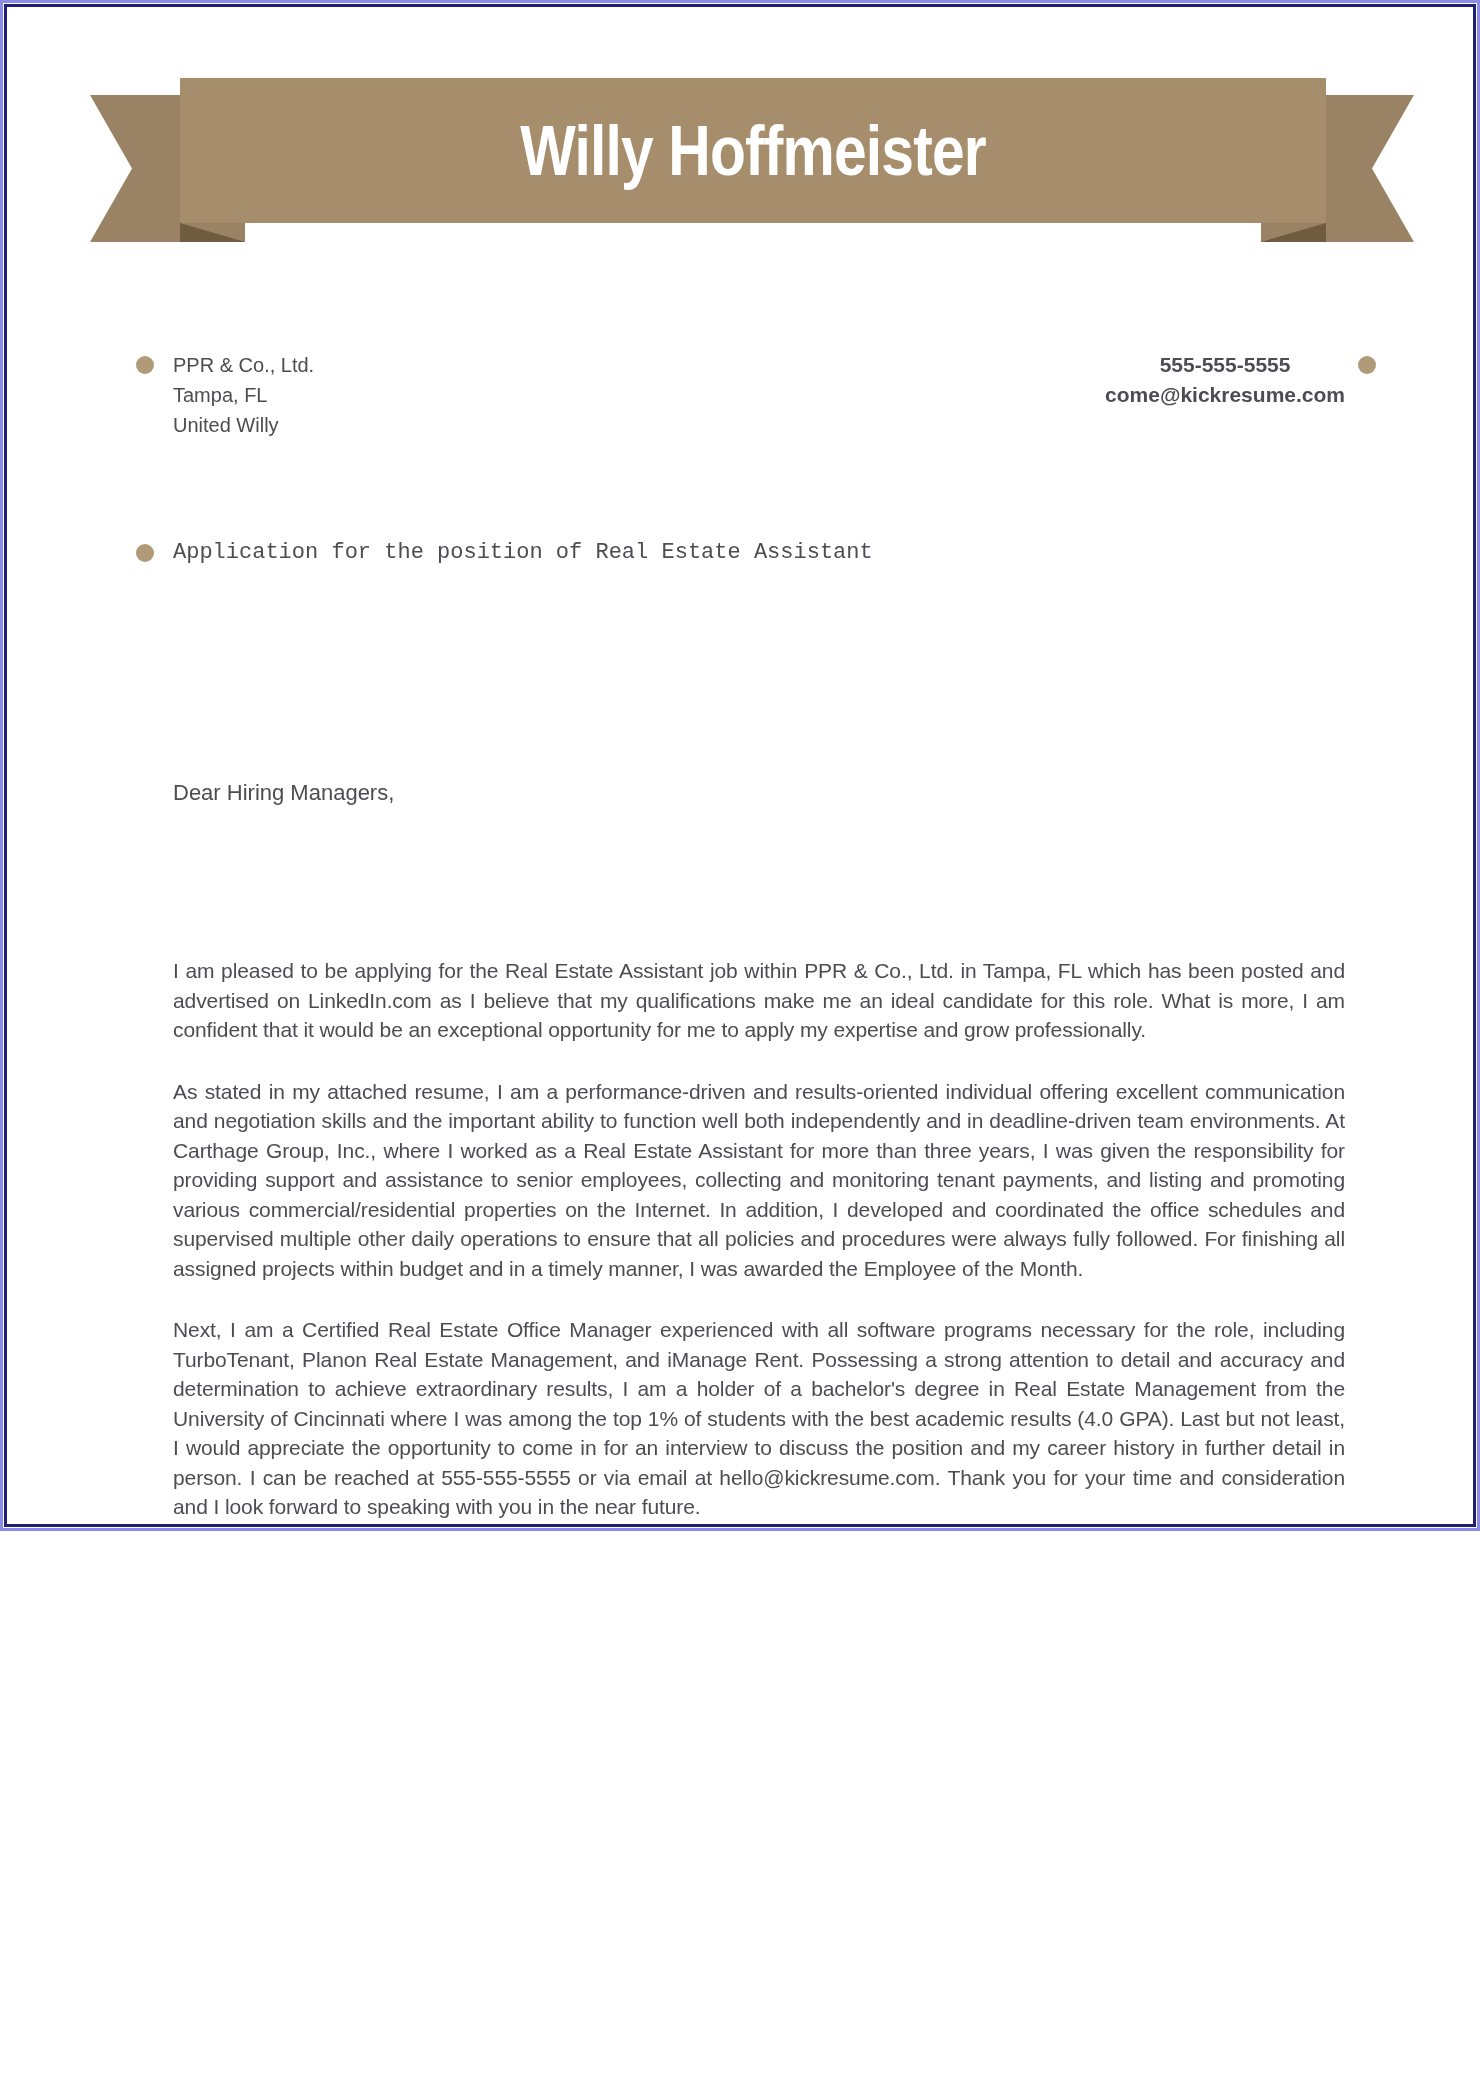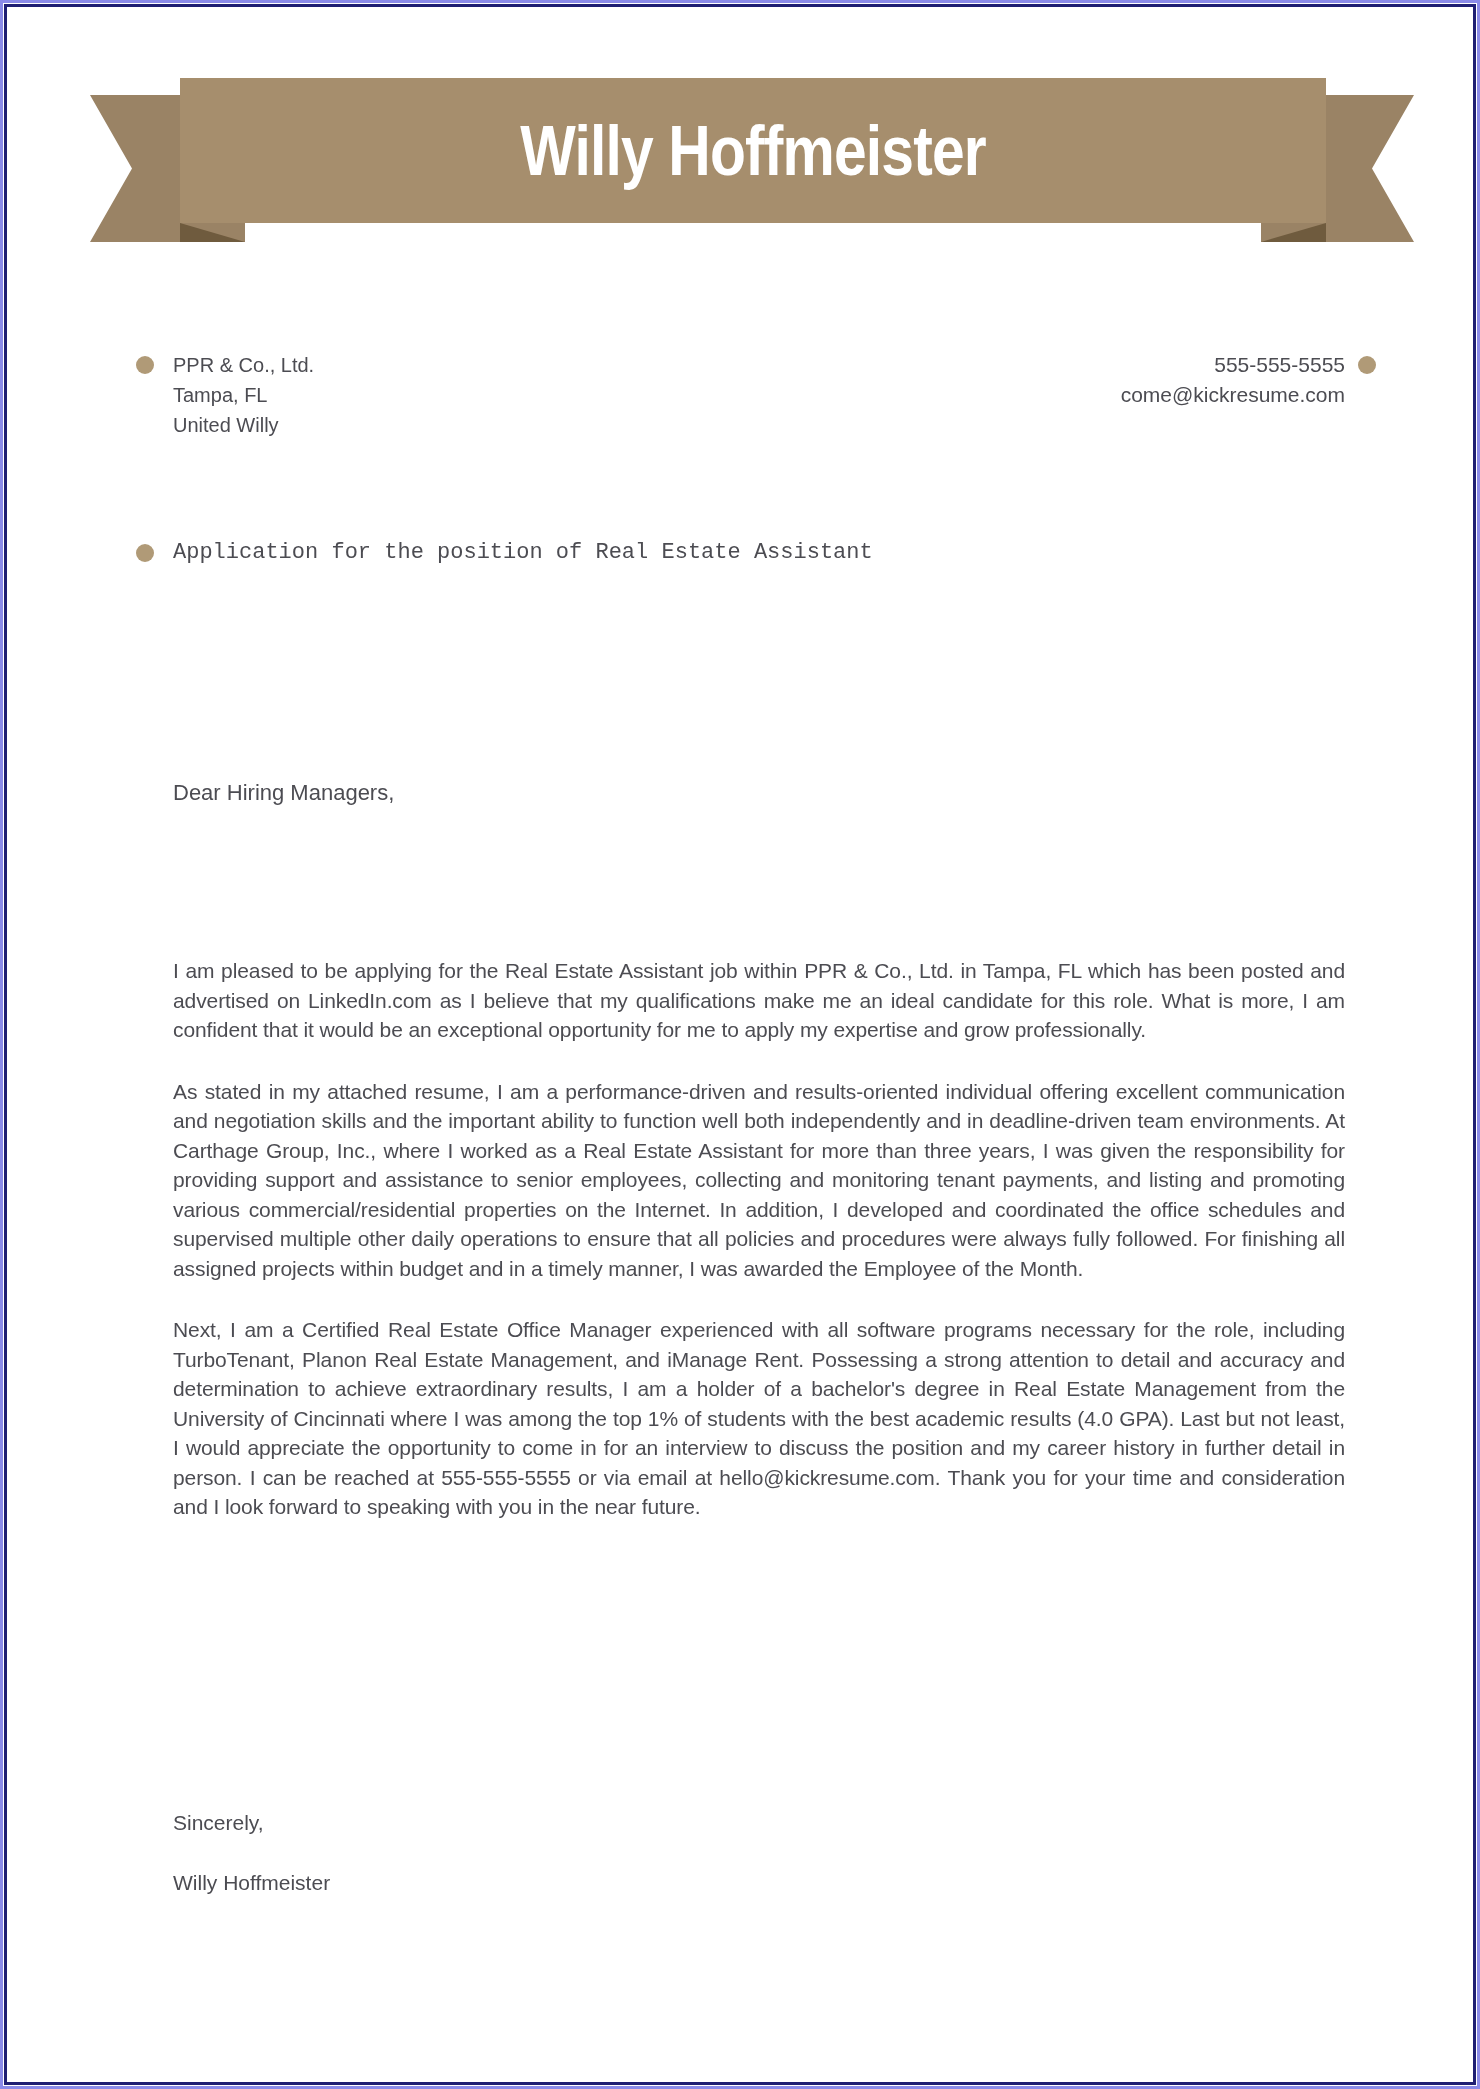--- a/index.html
+++ b/index.html
@@ -5,21 +5,21 @@
   html, body { margin: 0; padding: 0; }
   body {
     font-family: "Liberation Sans", "DejaVu Sans", sans-serif;
     width: 1480px;
   }
 
   
   .frame {
     position: relative;
     width: 1480px;
-    height: 2089px;
+    height: 1531px;
     background: var(--border-lavender, #8a8ae8);
     overflow: hidden;
   }
   .page {
     position: absolute;
     inset: 4px;
     background: #ffffff;
     border: 3px solid var(--border-navy, #1e1e73);
     outline: 1px solid #ffffff;
     box-sizing: border-box;
@@ -57,21 +57,22 @@
   
   .block { position: absolute; color: var(--text-main, #4c4c52); }
 
   .contact-left {
     left: 173px; top: 350px;
     font-size: 20px; line-height: 30px;
   }
   .contact-right {
     right: 135px; top: 350px;
     font-size: 21px; line-height: 30px;
-    text-align: right;
+    text-align: center;
+    font-weight: bold;
   }
 
   .dot {
     position: absolute;
     width: 18px; height: 18px;
     border-radius: 50%;
     background: var(--accent-dot, #b09a77);
   }
   .dot-left  { left: -37px; top: 6px; }
   .dot-right { right: -31px; top: 6px; }

